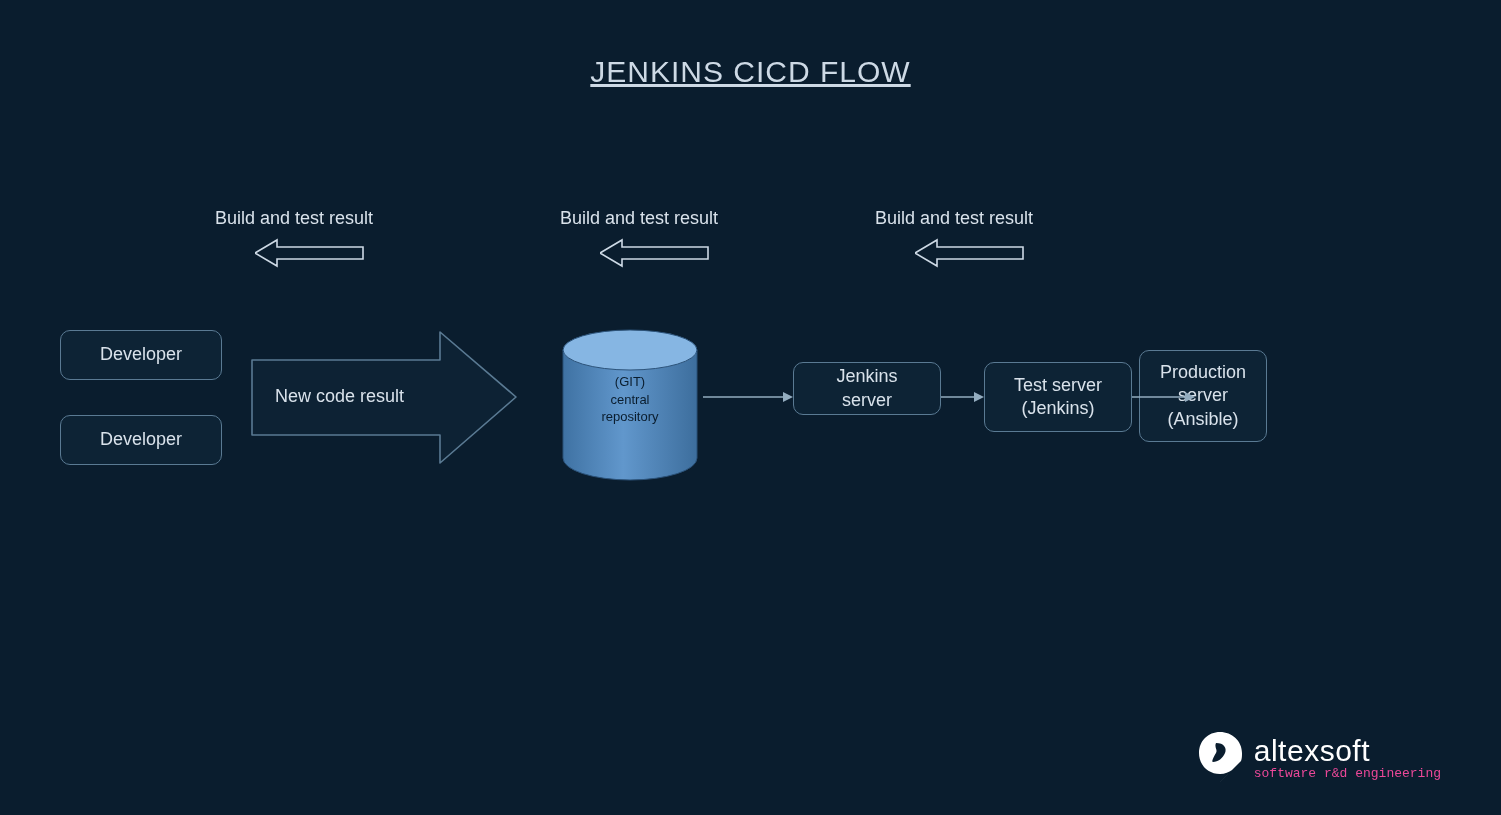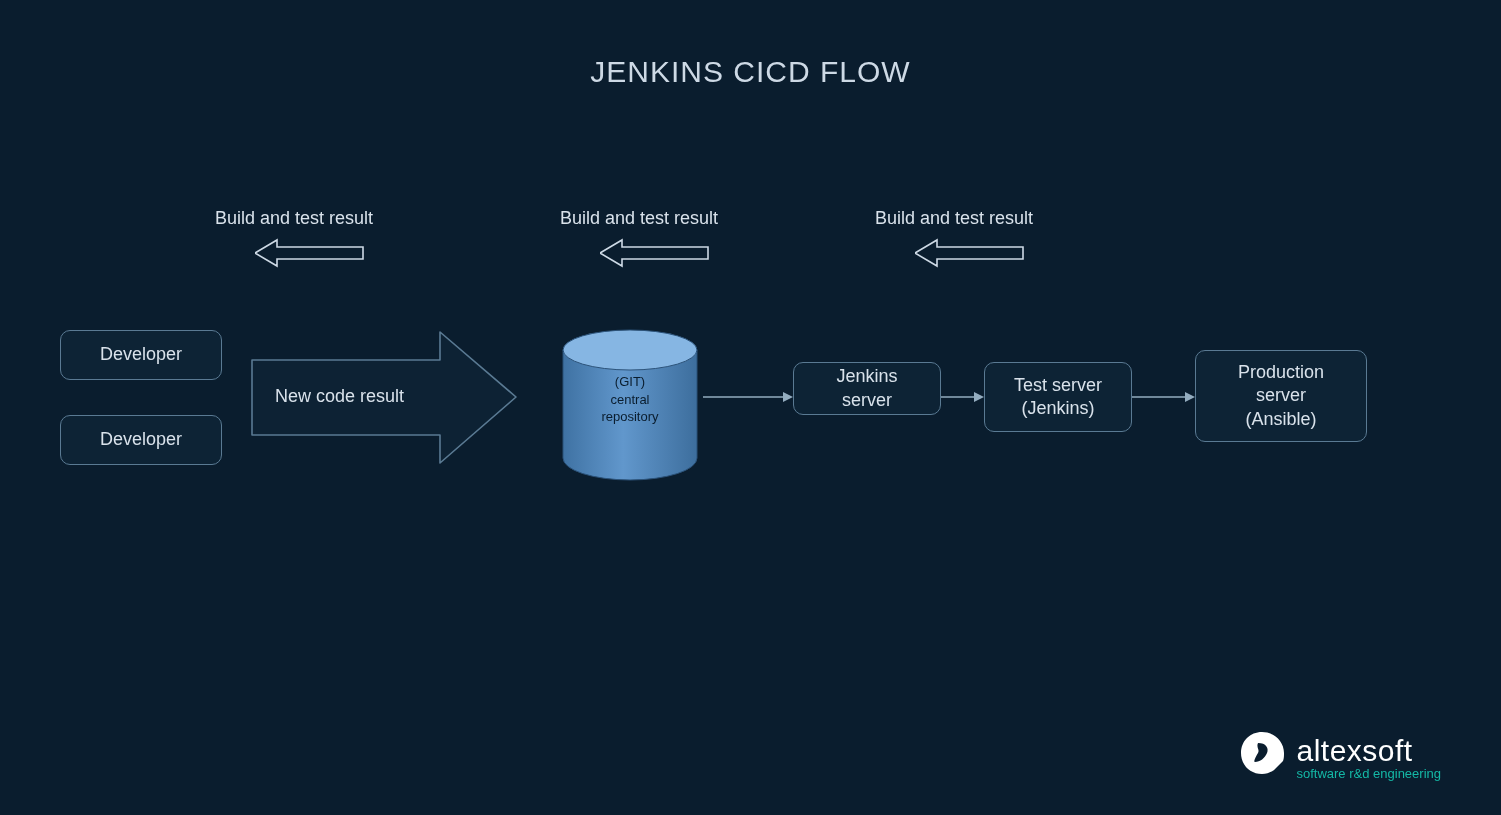--- a/index.html
+++ b/index.html
@@ -15,20 +15,21 @@
   .title {
     position: absolute;
     top: 55px;
     left: 0;
     width: 100%;
     text-align: center;
     font-size: 30px;
     font-weight: 400;
     letter-spacing: 1px;
     color: #cdd9e5;
+    text-decoration: underline;
   }
   .feedback-label {
     position: absolute;
     font-size: 18px;
     color: #d9e2eb;
     text-align: right;
     white-space: nowrap;
   }
   .node {
     position: absolute;
@@ -47,21 +48,21 @@
   .logo-wrap {
     position: absolute;
     right: 60px;
     bottom: 30px;
     display: flex;
     align-items: center;
     gap: 10px;
   }
   .logo-text { color: #fff; }
   .logo-name { font-size: 30px; font-weight: 500; letter-spacing: 0.5px; }
-  .logo-sub { font-size: 13px; color: #14b8a6; margin-top:-2px; }
+  .logo-sub { font-size: 13px; color: #ec4899; margin-top:-2px;font-family:Liberation Mono, monospace; }
   svg.abs { position: absolute; }
 </style>
 </head>
 <body>
 
 <div class="title">JENKINS CICD FLOW</div>
 
 <div class="feedback-label" style="left:215px; top:208px;">Build and test result</div>
 <div class="feedback-label" style="left:560px; top:208px;">Build and test result</div>
 <div class="feedback-label" style="left:875px; top:208px;">Build and test result</div>
@@ -108,21 +109,21 @@
   </div>
 </div>
 
 <div class="node" style="left:984px; top:362px; width:148px; height:70px;">
   <div>
     <span>Test server</span><br>
     <span>(Jenkins)</span>
   </div>
 </div>
 
-<div class="node" style="left:1195px; top:350px; width:172px; height:92px;">
+<div class="node" style="left:1139px; top:350px; width:128px; height:92px;">
   <div>
     <span>Production</span><br>
     <span>server</span><br>
     <span>(Ansible)</span>
   </div>
 </div>
 
 <svg class="abs" style="left:703px; top:390px;" width="92" height="14">
   <line x1="0" y1="7" x2="80" y2="7" stroke="#93acbf" stroke-width="1.4"></line>
   <polygon points="80,2 90,7 80,12" fill="#93acbf"></polygon>

